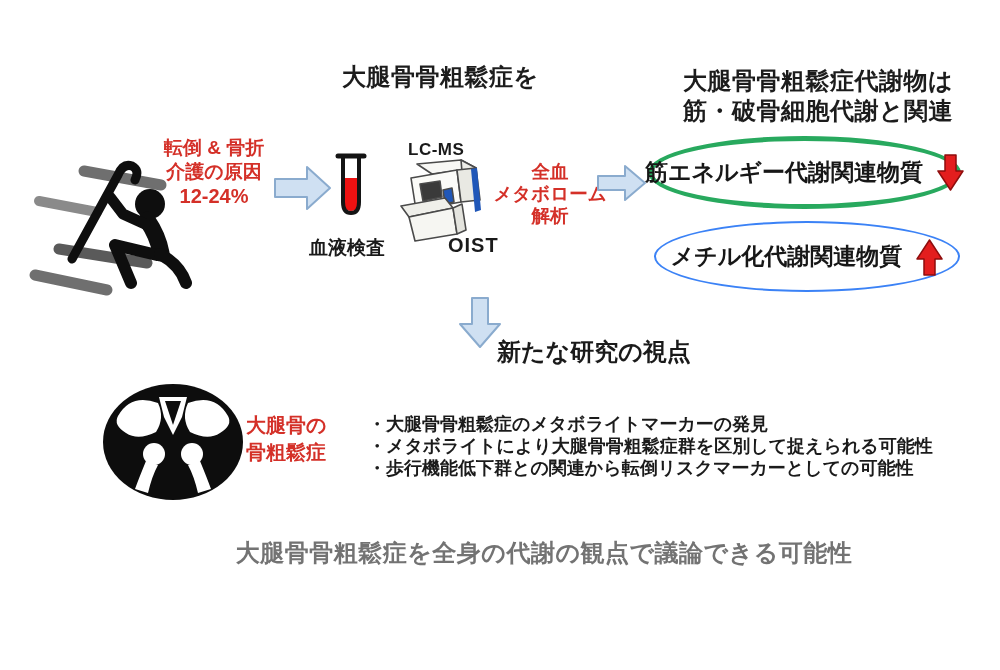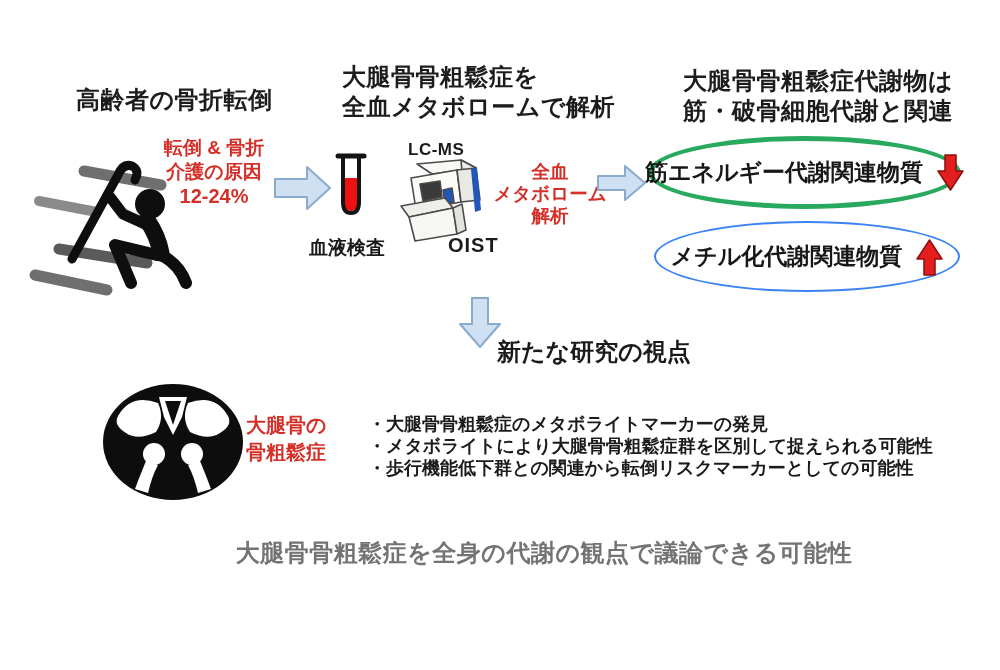--- a/index.html
+++ b/index.html
@@ -61,25 +61,23 @@
 
   
   .conclusion   { left: 88px; top: 537px; width: 912px; text-align: center;
                   font-size: 24px; font-weight: 700; letter-spacing: 0.5px; color: #737373; }
 </style>
 </head>
 <body>
 
 <div class="canvas">
 
-  <div class="abs heading title-left">高齢者の骨折転倒</div>
 
   <div class="abs heading title-center">
     <div class="ln">大腿骨骨粗鬆症を</div>
-    <div class="ln">全血メタボロームで解析</div>
   </div>
 
   <div class="abs heading title-right">
     <div class="ln">大腿骨骨粗鬆症代謝物は</div>
     <div class="ln">筋・破骨細胞代謝と関連</div>
   </div>
 
   <div class="abs person-icon">
     <svg width="168" height="148" viewBox="0 0 168 148">
       <g stroke-linecap="round" fill="none">

